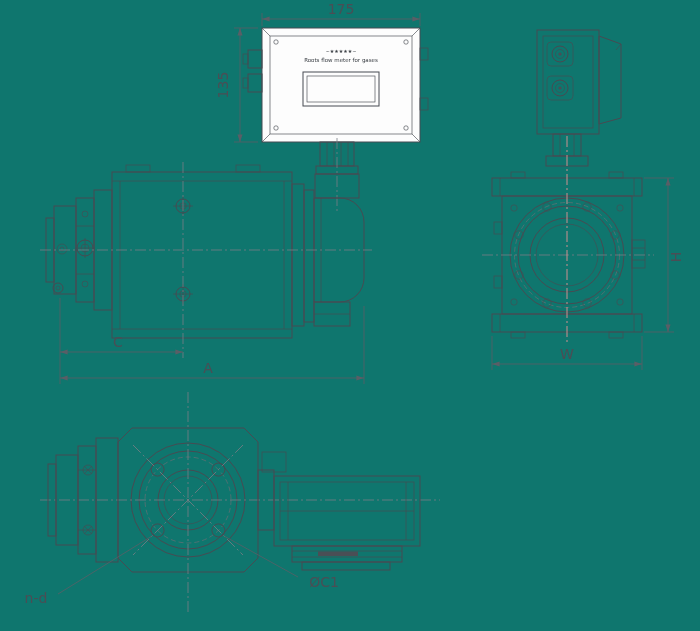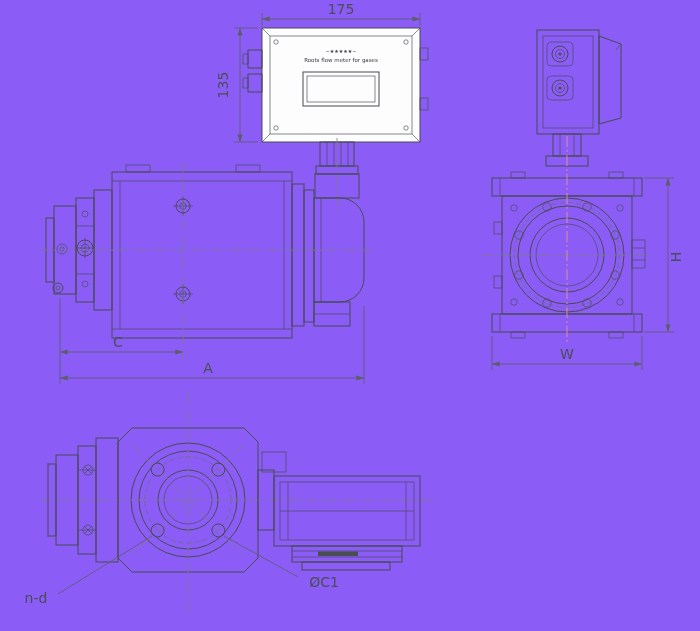--- a/index.html
+++ b/index.html
@@ -1,16 +1,16 @@
 <!DOCTYPE html>
 <html><head>
 <meta charset="utf-8">
 <style>
   html,body{margin:0;padding:0;background:#ffffff;}
-  .sheet{position:relative;width:700px;height:631px;background:#8b5cf6;overflow:hidden;
+  .sheet{position:relative;width:700px;height:631px;background:#0f766e;overflow:hidden;
          font-family:"DejaVu Sans",sans-serif;}
   svg{display:block;}
   .ln{stroke:#474b52;stroke-width:1;fill:none;}
   .thin{stroke:#474b52;stroke-width:.65;fill:none;}
   .wfill{fill:#fdfdfd;}
   .cl{stroke:#7a7e85;stroke-width:.8;stroke-dasharray:11 3 2 3;fill:none;}
   .clred{stroke:#e39494;stroke-width:.9;stroke-dasharray:11 3 2 3;fill:none;}
   .bc{stroke:#6a6e74;stroke-width:.7;stroke-dasharray:5 3;fill:none;}
   .dim{stroke:#5a5e66;stroke-width:.8;fill:none;}
   text.dimtxt{font-size:14px;fill:#4a4e55;}

